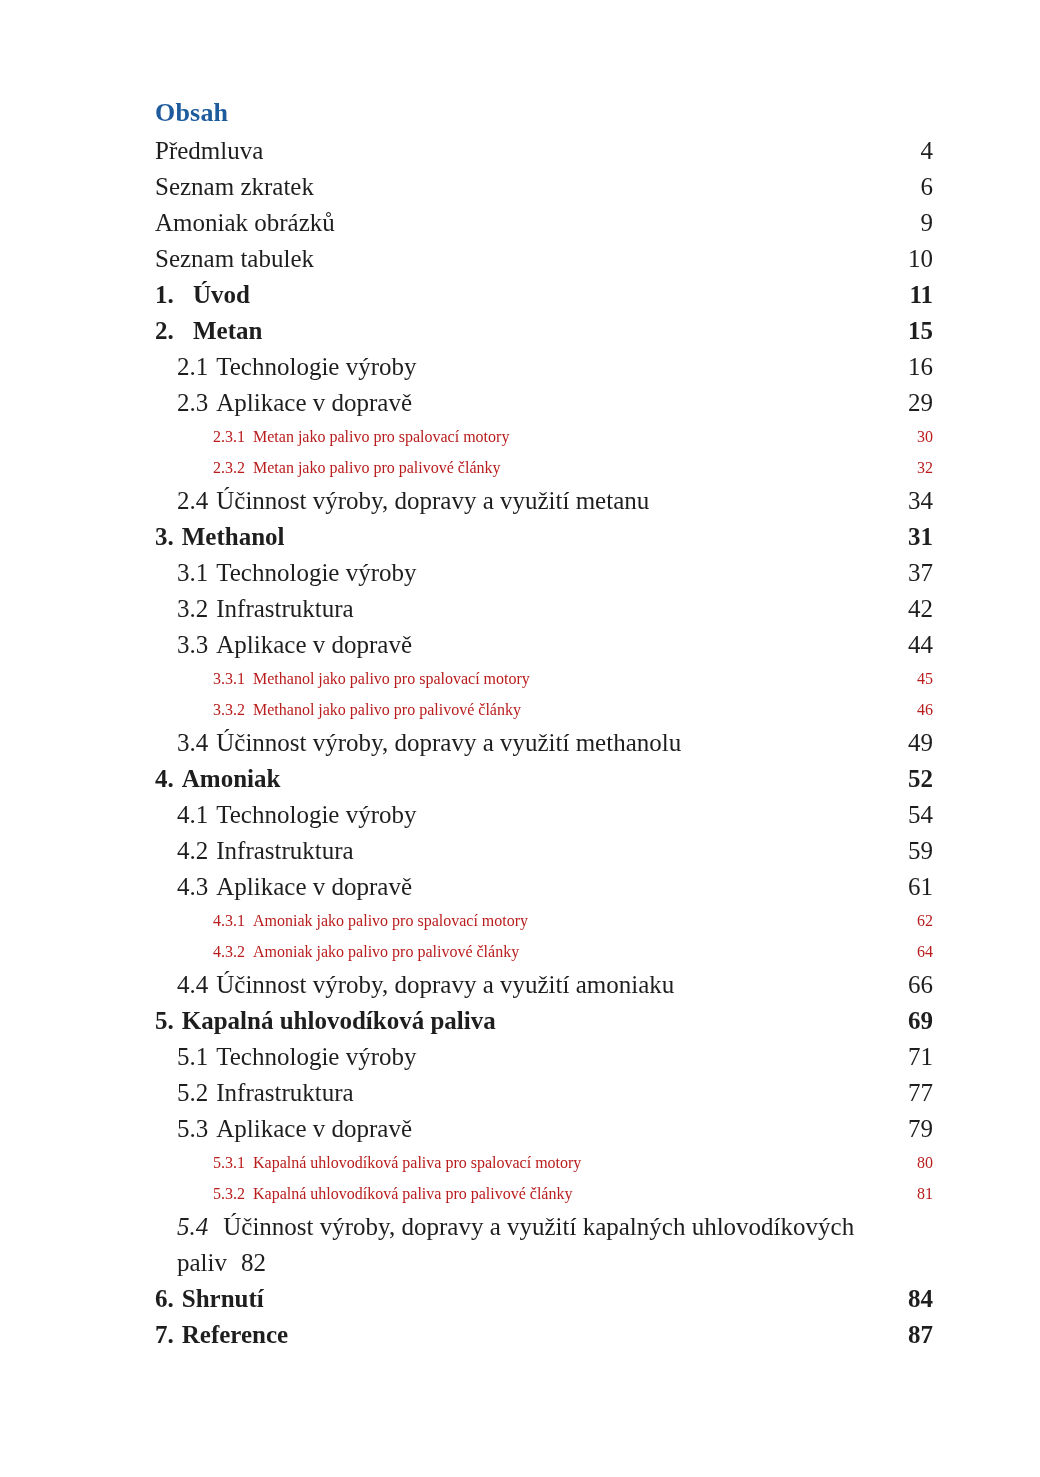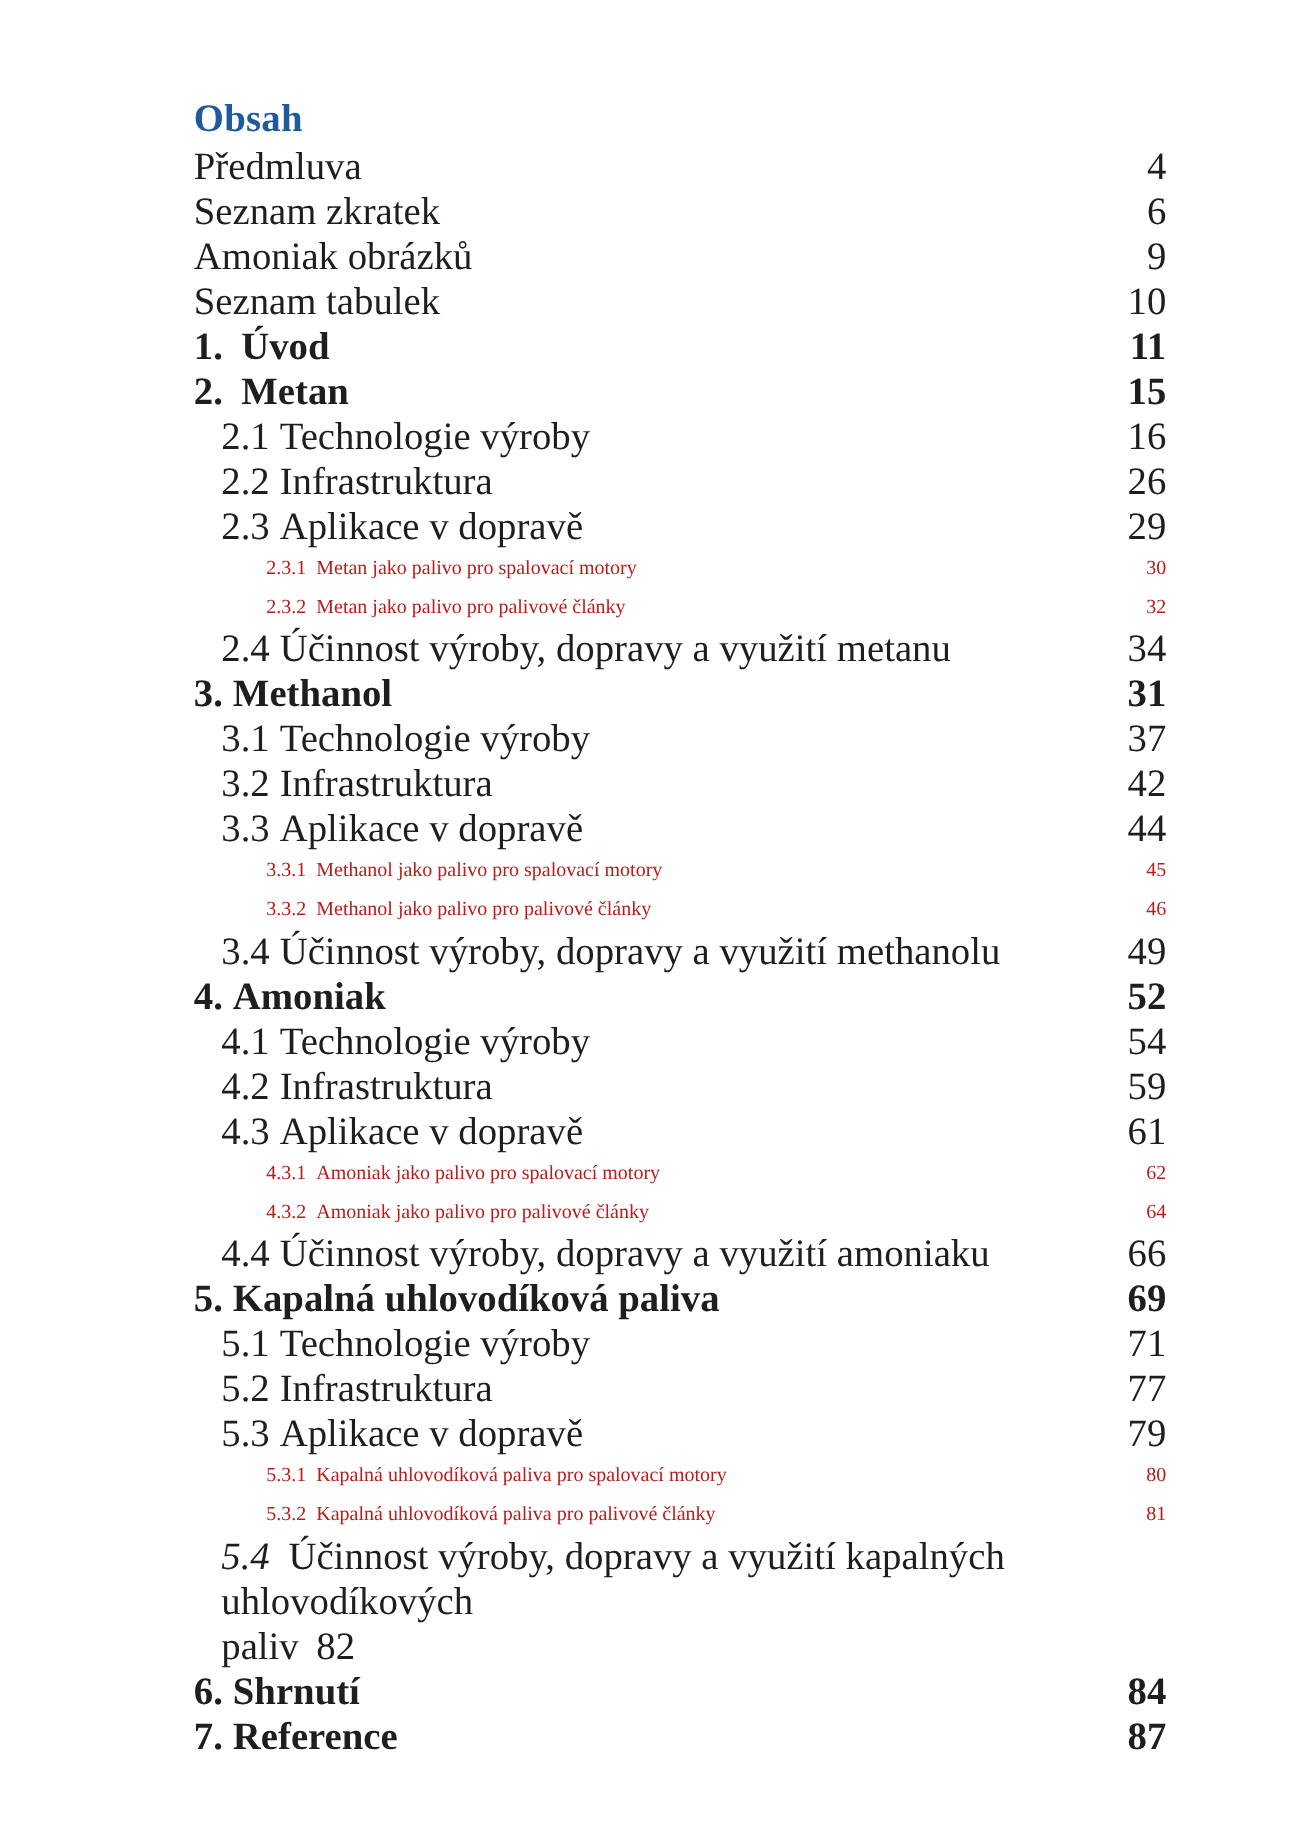--- a/index.html
+++ b/index.html
@@ -14,35 +14,35 @@
     position: relative;
     width: 1040px; height: 1477px;
     background: #ffffff;
   }
   .content {
     position: absolute;
     left: 155px; top: 77px;
     width: 778px;
   }
   .obsah-heading {
-    font-size: 31px;
+    font-size: 26px;
     line-height: 36px;
     font-weight: bold;
-    margin: 0 0 2px 0;
+    margin: 18px 0 2px 0;
     letter-spacing: 0.2px;
   }
   .toc-list { width: 100%; }
   .toc-row {
     display: flex;
     justify-content: space-between;
     align-items: flex-end;
   }
   .toc-text { display: inline; }
   .lvl0, .lvl1, .lvl2 {
-    font-size: 31px;
+    font-size: 25px;
     line-height: 36px;
   }
   .lvl1 { font-weight: bold; }
   .lvl2 { padding-left: 22px; }
   .lvl3 {
     font-size: 16px;
     line-height: 31px;
     padding-left: 58px;
     color: #b91c1c;
   }
@@ -93,24 +93,20 @@
         </div>
         <div class="lvl1 toc-row">
           <span class="toc-text"><span class="toc-num tab">2.</span><span class="toc-title">Metan</span></span>
           <span class="toc-page">15</span>
         </div>
         <div class="lvl2 toc-row">
           <span class="toc-text"><span class="toc-num">2.1</span><span class="toc-title">Technologie výroby</span></span>
           <span class="toc-page">16</span>
         </div>
         <div class="lvl2 toc-row">
-          <span class="toc-text"><span class="toc-num">2.2</span><span class="toc-title">Infrastruktura</span></span>
-          <span class="toc-page">26</span>
-        </div>
-        <div class="lvl2 toc-row">
           <span class="toc-text"><span class="toc-num">2.3</span><span class="toc-title">Aplikace v dopravě</span></span>
           <span class="toc-page">29</span>
         </div>
         <div class="lvl3 toc-row">
           <span class="toc-text"><span class="toc-num">2.3.1</span><span class="toc-title">Metan jako palivo pro spalovací motory</span></span>
           <span class="toc-page">30</span>
         </div>
         <div class="lvl3 toc-row">
           <span class="toc-text"><span class="toc-num">2.3.2</span><span class="toc-title">Metan jako palivo pro palivové články</span></span>
           <span class="toc-page">32</span>

